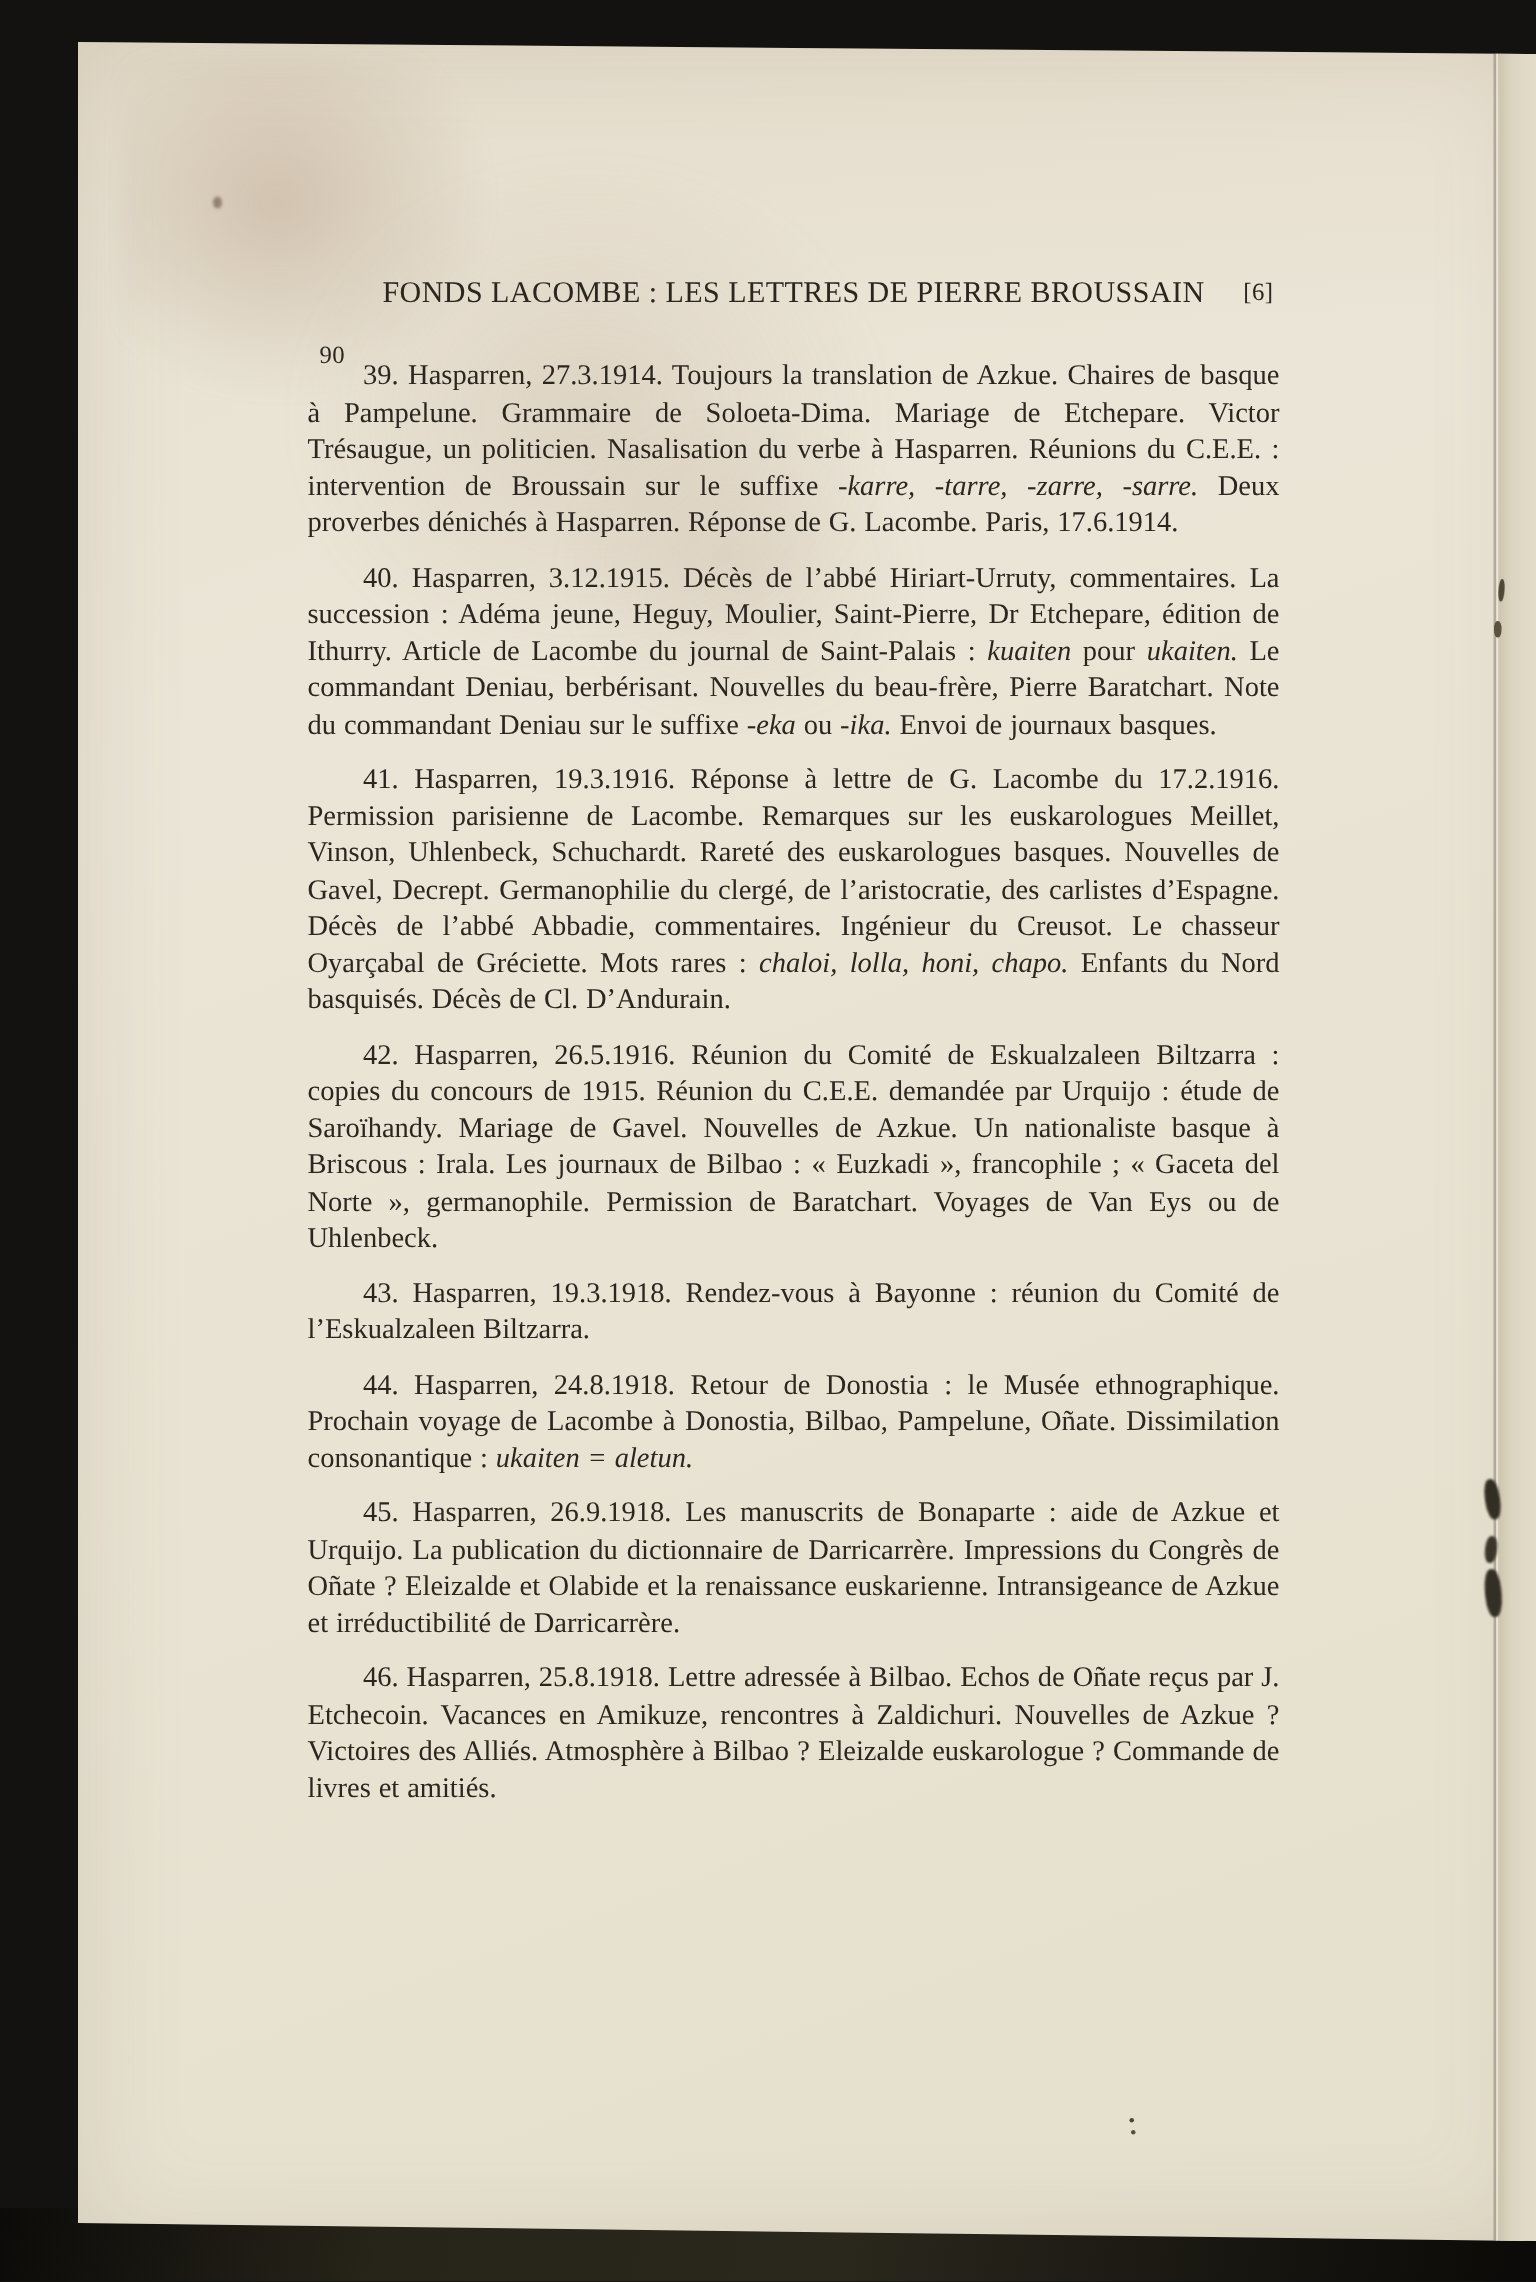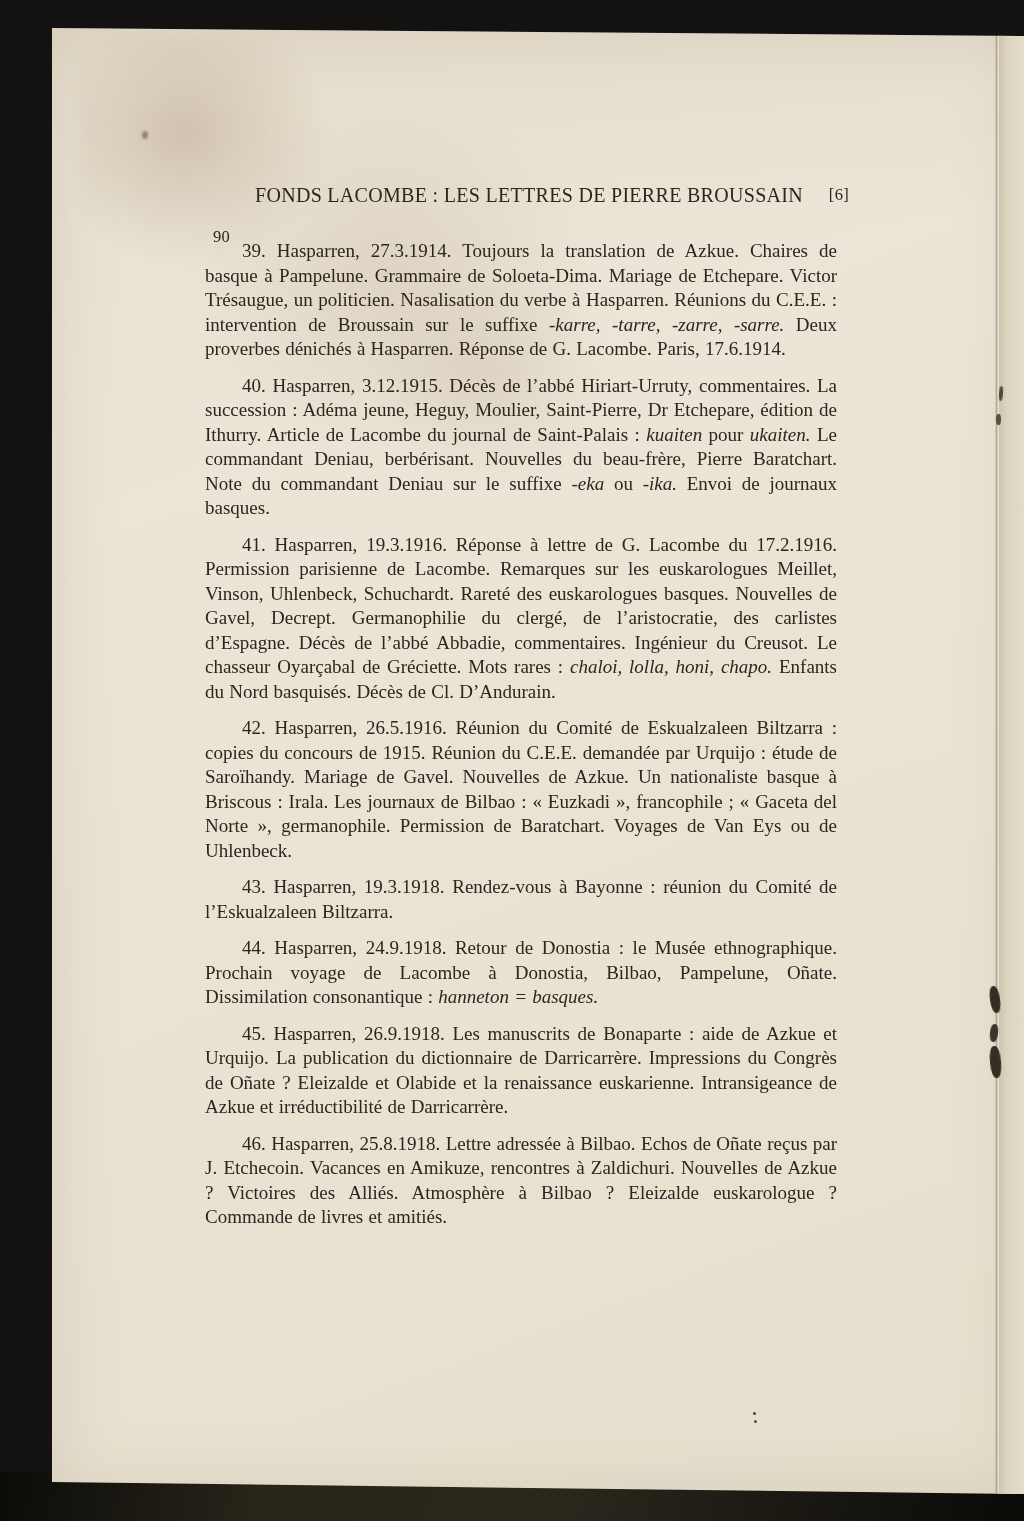--- a/index.html
+++ b/index.html
@@ -61,21 +61,21 @@
   .speck.k6{left:701px;top:1388px;width:3px;height:3px;border-radius:50%;background:#4b463a;
     box-shadow:1px 8px 0 0 #57513e;}
   
   .content{position:absolute;left:153px;top:160px;width:648px;color:#2b2620;}
   .page-header{position:relative;height:24px;font-size:17px;letter-spacing:0.3px;}
   .folio{position:absolute;left:8px;top:1px;font-size:16.5px;margin-top:42px;}
   .running-title{position:absolute;left:50%;transform:translateX(-50%);top:0;white-space:nowrap;font-size:20px;}
   .section-ref{position:absolute;right:4px;top:1px;font-size:16.5px;}
   .entries{margin-top:31px;}
   .entry{
-    margin:0 16px 12px 0;font-size:19px;line-height:24.5px;
+    margin:0 0 12px 0;font-size:19px;line-height:24.5px;
     text-align:justify;text-indent:37px;word-spacing:0.5px;
   }
   .seg.it{font-style:italic;}
 </style>
 </head>
 <body>
 
 <div class="under-shadow"></div>
 <div class="edge-stack"></div>
 
@@ -101,18 +101,18 @@
       <span class="folio">90</span>
       <span class="running-title">FONDS LACOMBE : LES LETTRES DE PIERRE BROUSSAIN</span>
       <span class="section-ref">[6]</span>
     </div>
     <div class="entries">
         <p class="entry"><span class="seg">39. Hasparren, 27.3.1914. Toujours la translation de Azkue. Chaires de basque à Pampelune. Grammaire de Soloeta-Dima. Mariage de Etchepare. Victor Trésaugue, un politicien. Nasalisation du verbe à Hasparren. Réunions du C.E.E. : intervention de Broussain sur le suffixe </span><span class="seg it">-karre, -tarre, -zarre, -sarre.</span><span class="seg"> Deux proverbes dénichés à Hasparren. Réponse de G. Lacombe. Paris, 17.6.1914.</span></p>
         <p class="entry"><span class="seg">40. Hasparren, 3.12.1915. Décès de l’abbé Hiriart-Urruty, commentaires. La succession : Adéma jeune, Heguy, Moulier, Saint-Pierre, Dr Etchepare, édition de Ithurry. Article de Lacombe du journal de Saint-Palais : </span><span class="seg it">kuaiten</span><span class="seg"> pour </span><span class="seg it">ukaiten.</span><span class="seg"> Le commandant Deniau, berbérisant. Nouvelles du beau-frère, Pierre Baratchart. Note du commandant Deniau sur le suffixe </span><span class="seg it">-eka</span><span class="seg"> ou </span><span class="seg it">-ika.</span><span class="seg"> Envoi de journaux basques.</span></p>
         <p class="entry"><span class="seg">41. Hasparren, 19.3.1916. Réponse à lettre de G. Lacombe du 17.2.1916. Permission parisienne de Lacombe. Remarques sur les euskarologues Meillet, Vinson, Uhlenbeck, Schuchardt. Rareté des euskarologues basques. Nouvelles de Gavel, Decrept. Germanophilie du clergé, de l’aristocratie, des carlistes d’Espagne. Décès de l’abbé Abbadie, commentaires. Ingénieur du Creusot. Le chasseur Oyarçabal de Gréciette. Mots rares : </span><span class="seg it">chaloi, lolla, honi, chapo.</span><span class="seg"> Enfants du Nord basquisés. Décès de Cl. D’Andurain.</span></p>
         <p class="entry"><span class="seg">42. Hasparren, 26.5.1916. Réunion du Comité de Eskualzaleen Biltzarra : copies du concours de 1915. Réunion du C.E.E. demandée par Urquijo : étude de Saroïhandy. Mariage de Gavel. Nouvelles de Azkue. Un nationaliste basque à Briscous : Irala. Les journaux de Bilbao : « Euzkadi », francophile ; « Gaceta del Norte », germanophile. Permission de Baratchart. Voyages de Van Eys ou de Uhlenbeck.</span></p>
         <p class="entry"><span class="seg">43. Hasparren, 19.3.1918. Rendez-vous à Bayonne : réunion du Comité de l’Eskualzaleen Biltzarra.</span></p>
-        <p class="entry"><span class="seg">44. Hasparren, 24.9.1918. Retour de Donostia : le Musée ethnographique. Prochain voyage de Lacombe à Donostia, Bilbao, Pampelune, Oñate. Dissimilation consonantique : </span><span class="seg it">hanneton = basques.</span></p>
+        <p class="entry"><span class="seg">44. Hasparren, 24.8.1918. Retour de Donostia : le Musée ethnographique. Prochain voyage de Lacombe à Donostia, Bilbao, Pampelune, Oñate. Dissimilation consonantique : </span><span class="seg it">ukaiten = aletun.</span></p>
         <p class="entry"><span class="seg">45. Hasparren, 26.9.1918. Les manuscrits de Bonaparte : aide de Azkue et Urquijo. La publication du dictionnaire de Darricarrère. Impressions du Congrès de Oñate ? Eleizalde et Olabide et la renaissance euskarienne. Intransigeance de Azkue et irréductibilité de Darricarrère.</span></p>
         <p class="entry"><span class="seg">46. Hasparren, 25.8.1918. Lettre adressée à Bilbao. Echos de Oñate reçus par J. Etchecoin. Vacances en Amikuze, rencontres à Zaldichuri. Nouvelles de Azkue ? Victoires des Alliés. Atmosphère à Bilbao ? Eleizalde euskarologue ? Commande de livres et amitiés.</span></p>
       </div>
   </div>
 </div>
 
 </body></html>

